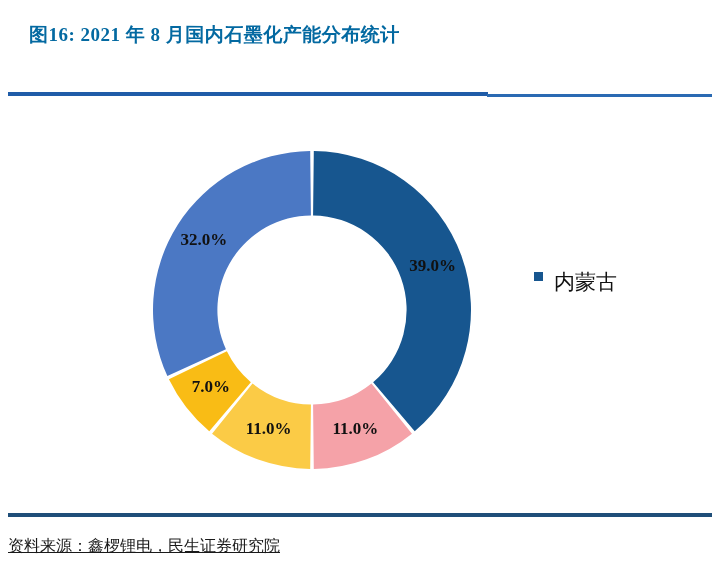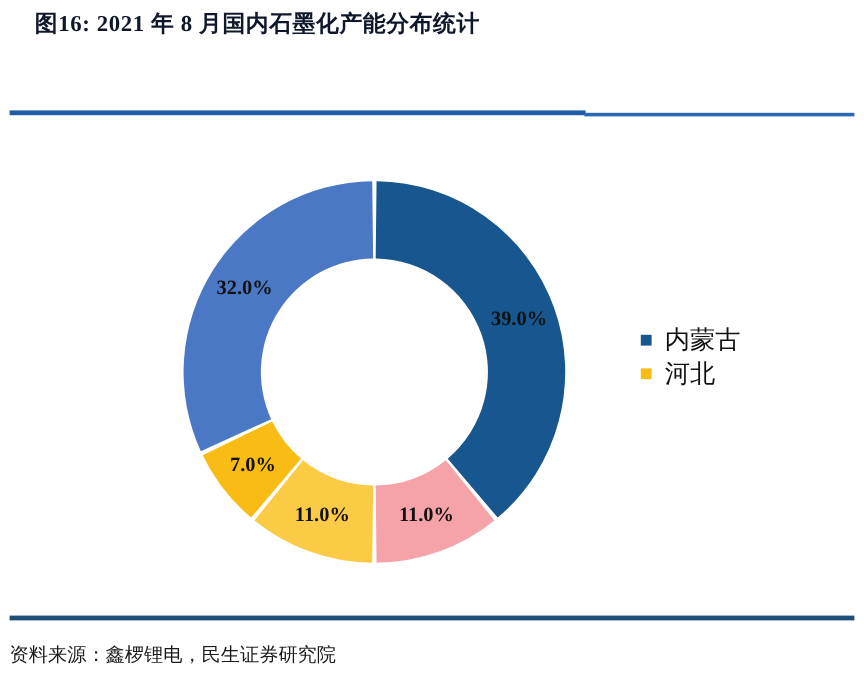--- a/index.html
+++ b/index.html
@@ -12,25 +12,25 @@
     height: 575px;
     position: relative;
     overflow: hidden;
     font-family: "Liberation Serif", "DejaVu Serif", serif;
   }
 
   
   #figure-title {
     position: absolute;
     left: 29px;
-    top: 7px;
+    top: 22px;
     font-family: "Liberation Serif", "DejaVu Serif", serif;
     font-size: 19px;
     font-weight: bold;
-    color: #0f172a;
+    color: #0369a1;
     letter-spacing: 0.5px;
     white-space: nowrap;
   }
 
   
   #rule-top-left {
     position: absolute;
     left: 8px;
     top: 92px;
     width: 480px;
@@ -80,21 +80,20 @@
   #chart-legend {
     position: absolute;
     left: 534px;
     top: 167px;
     display: flex;
     flex-direction: column;
     gap: 6px;
   }
   .legend-item {
     display: flex;
-    align-items: center;
     height: 22px;
   }
   .legend-swatch {
     width: 9px;
     height: 9px;
     flex: 0 0 auto;
     margin-right: 11px;
   }
   .legend-label {
     font-family: "Liberation Serif", "DejaVu Serif", serif;
@@ -106,20 +105,21 @@
 
   
   #source-note {
     position: absolute;
     left: 8px;
     top: 536px;
     font-family: "Liberation Serif", "DejaVu Serif", serif;
     font-size: 16px;
     color: #1a1a1a;
     white-space: nowrap;
+    text-decoration: underline;
   }
 </style>
 </head>
 <body>
 
 <div id="figure-title">图16: 2021 年 8 月国内石墨化产能分布统计</div>
 
 <div id="rule-top-left"></div>
 <div id="rule-top-right"></div>
 
@@ -139,22 +139,18 @@
         <text x="58.7887284027929" y="238.50750966523125" class="slice-label">7.0%</text>
         <text x="51.84969829127671" y="91.36573150042231" class="slice-label">32.0%</text>
       </g>
   </svg>
 
   <div id="chart-legend">
       <div class="legend-item">
         <span class="legend-swatch" style="background: rgb(23, 86, 143);"></span>
         <span class="legend-label">内蒙古</span>
       </div>
-      <div class="legend-item">
-        <span class="legend-swatch" style="background: rgb(249, 188, 21);"></span>
-        <span class="legend-label">河北</span>
-      </div>
     </div>
 </div>
 
 <div id="rule-bottom"></div>
 
 <div id="source-note">资料来源：鑫椤锂电，民生证券研究院</div>
 
 </body></html>

